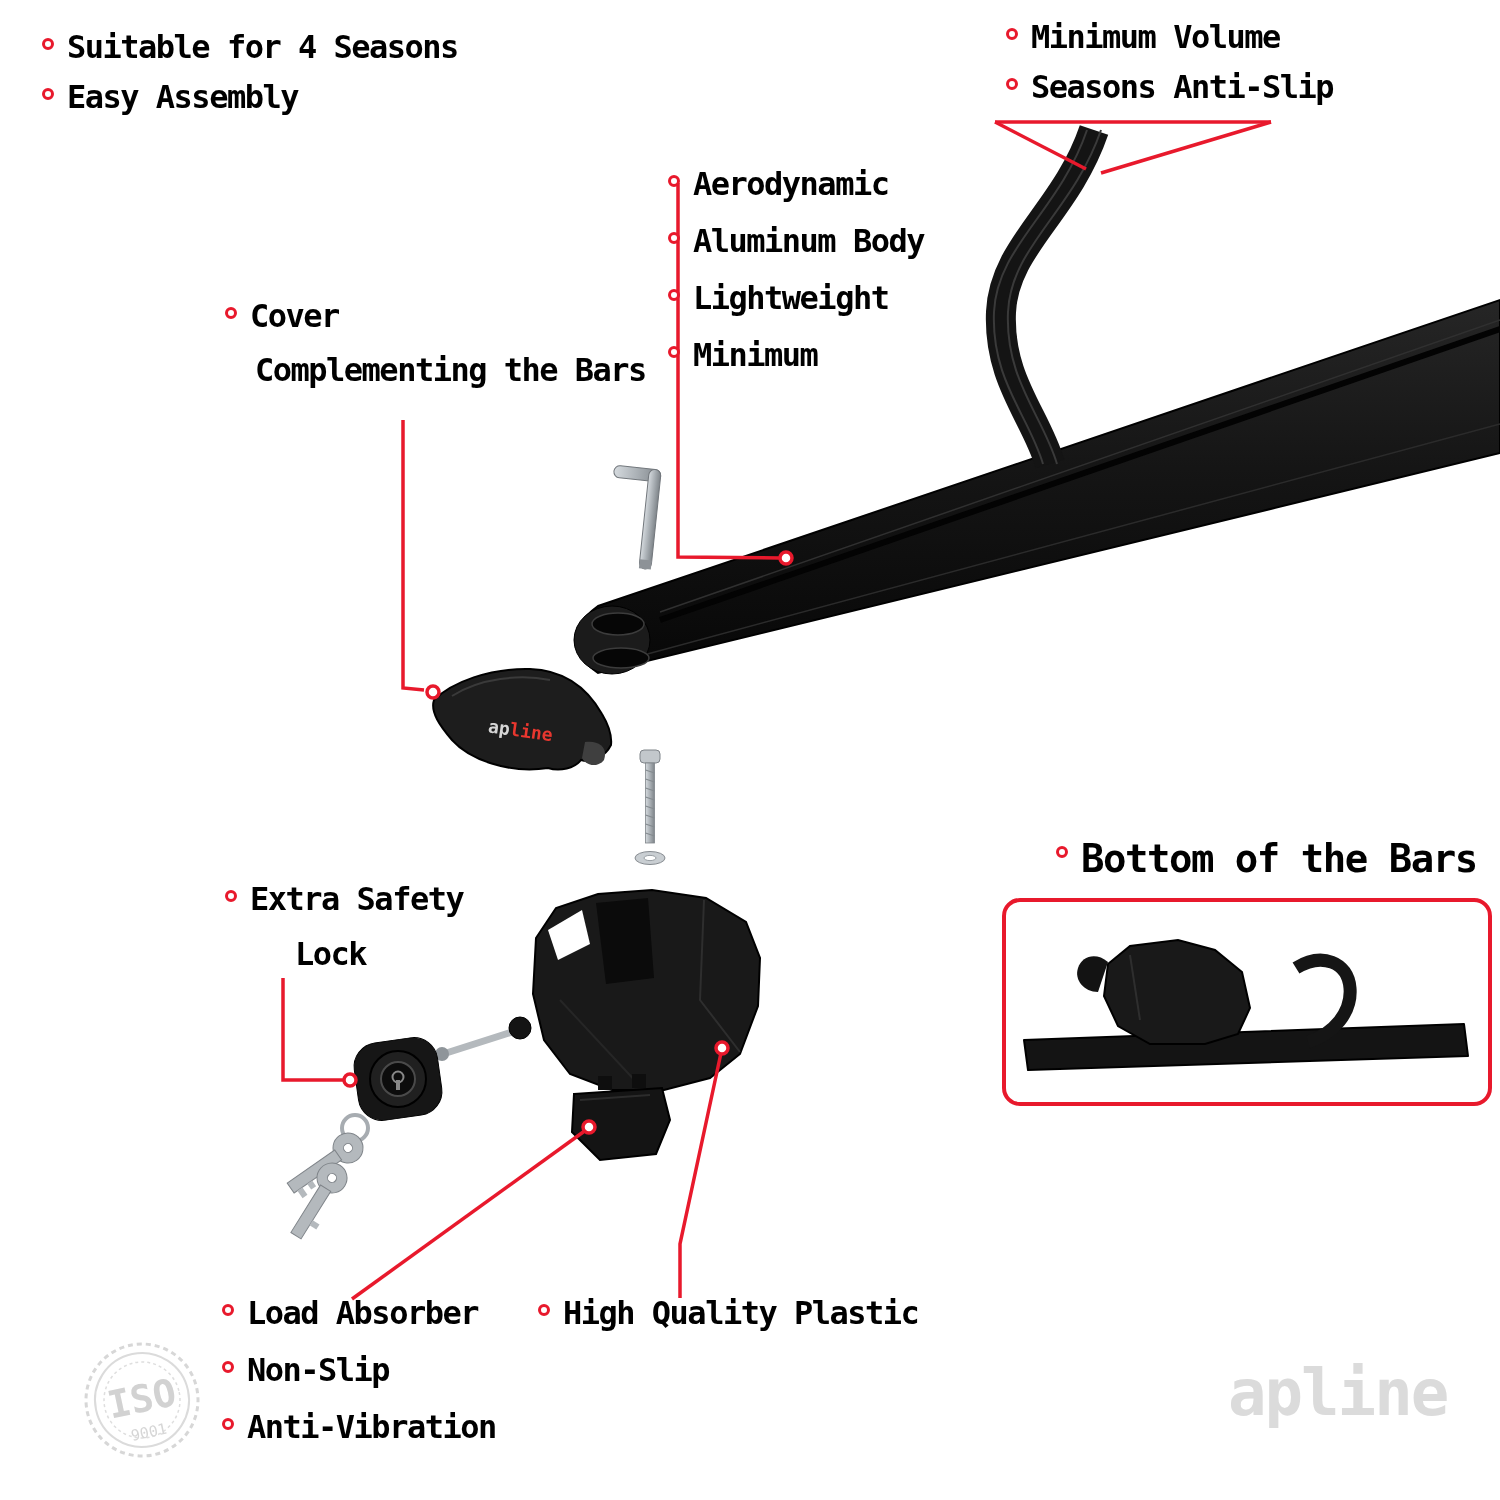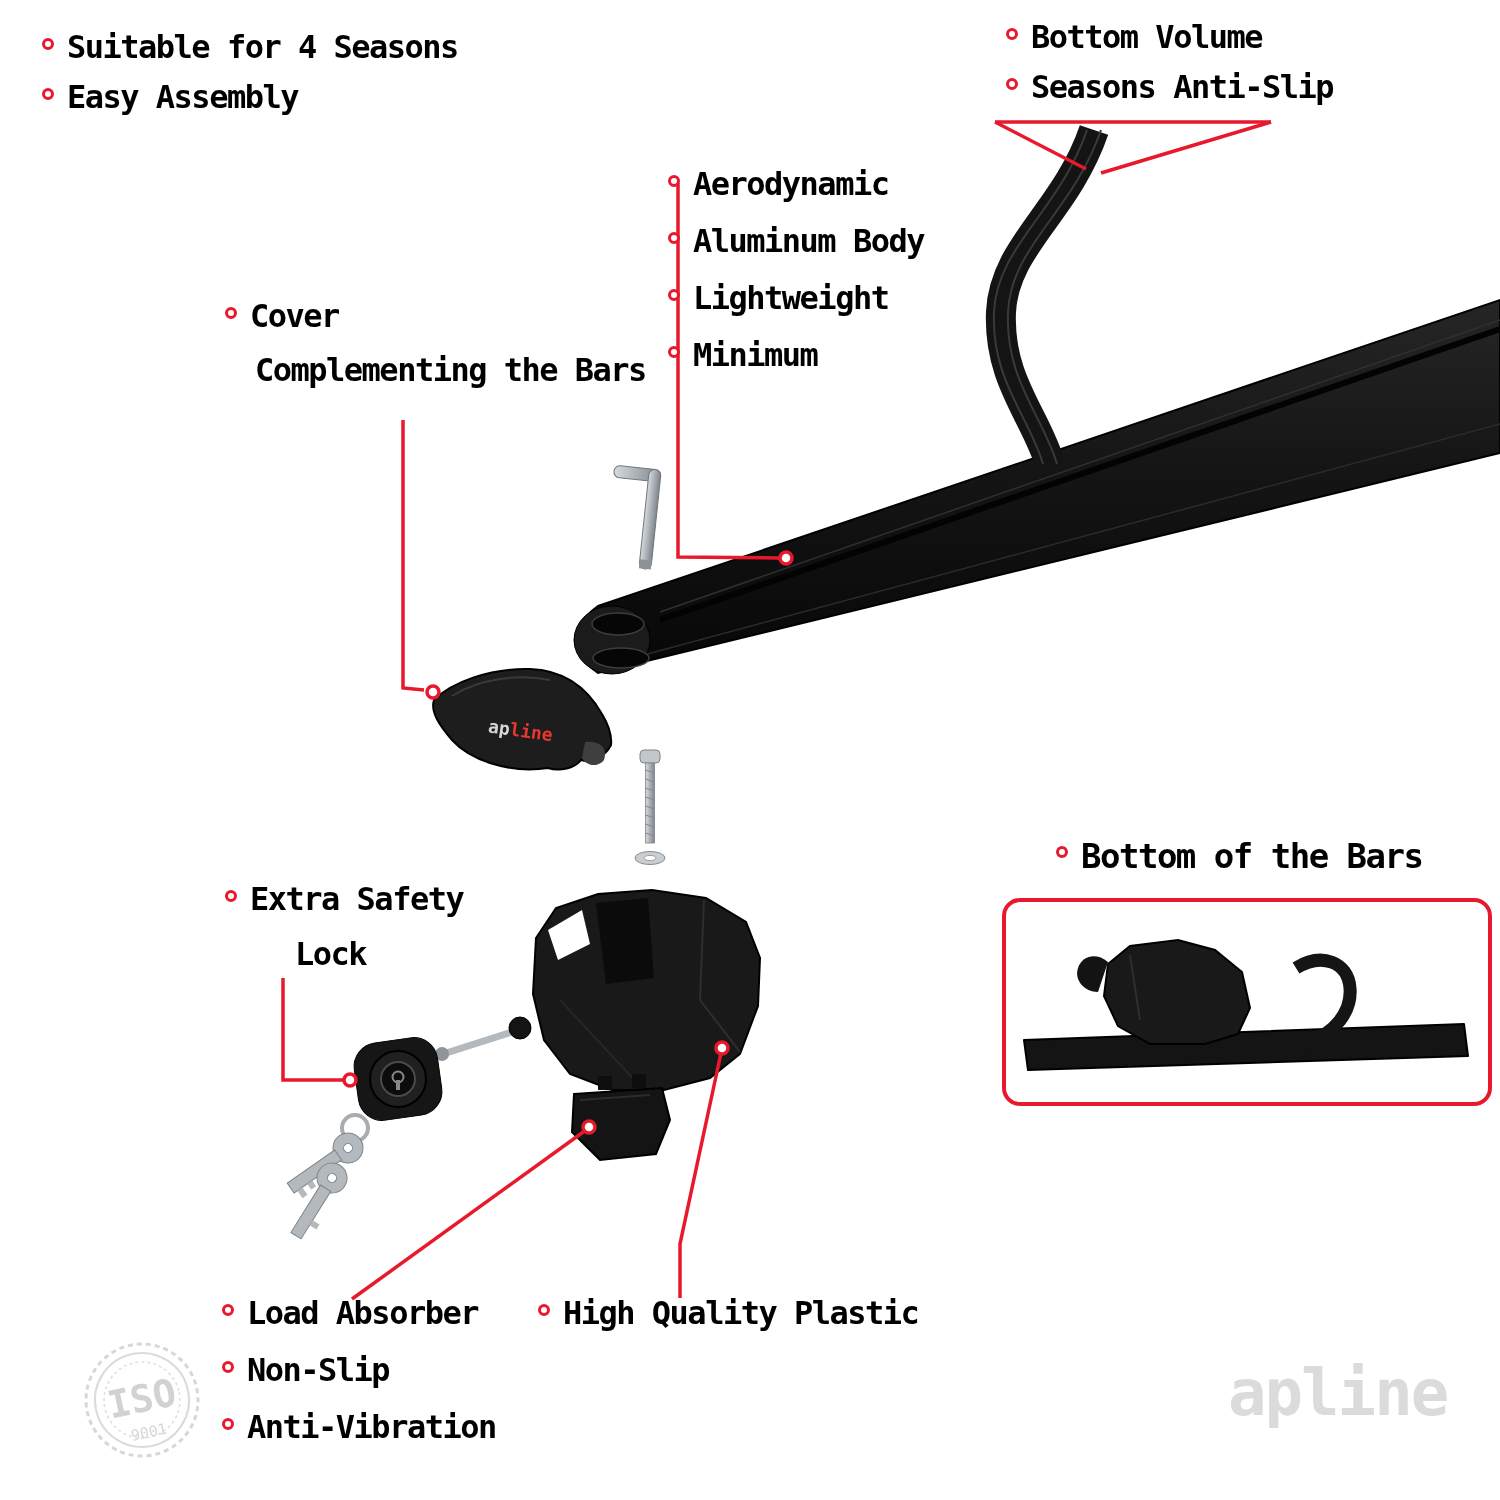--- a/index.html
+++ b/index.html
@@ -19,21 +19,21 @@
   .tr{left:1006px;top:18px}
   .center{left:668px;top:165px}
   .center .row{height:57px}
   .coverlbl{left:225px;top:297px}
   .coverlbl .row{height:54px}
   .coverlbl .indent{padding-left:30px}
   .locklbl{left:225px;top:880px}
   .locklbl .row{height:55px}
   .locklbl .indent{padding-left:70px}
   .bblbl{left:1056px;top:836px}
-  .bblbl .row{font-size:34px}
+  .bblbl .row{font-size:39px}
   .bl{left:222px;top:1294px}
   .bl .row{height:57px}
   .br{left:538px;top:1294px}
   .br .row{height:57px}
   .panel{position:absolute;left:1002px;top:898px;width:490px;height:208px;
          border:4px solid #e8192c;border-radius:18px}
   .watermark{position:absolute;left:1228px;top:1356px;font-size:64px;font-weight:bold;
              color:#dbdbdb;letter-spacing:-2px}
 </style>
 </head>
@@ -193,21 +193,21 @@
       </div>
       <div class="row">
         <span class="ring"></span>
         <span>Easy Assembly</span>
       </div>
     </div>
 
     <div class="block tr">
       <div class="row">
         <span class="ring"></span>
-        <span>Bottom Volume</span>
+        <span>Minimum Volume</span>
       </div>
       <div class="row">
         <span class="ring"></span>
         <span>Seasons Anti-Slip</span>
       </div>
     </div>
 
     <div class="block center">
       <div class="row">
         <span class="ring"></span>

